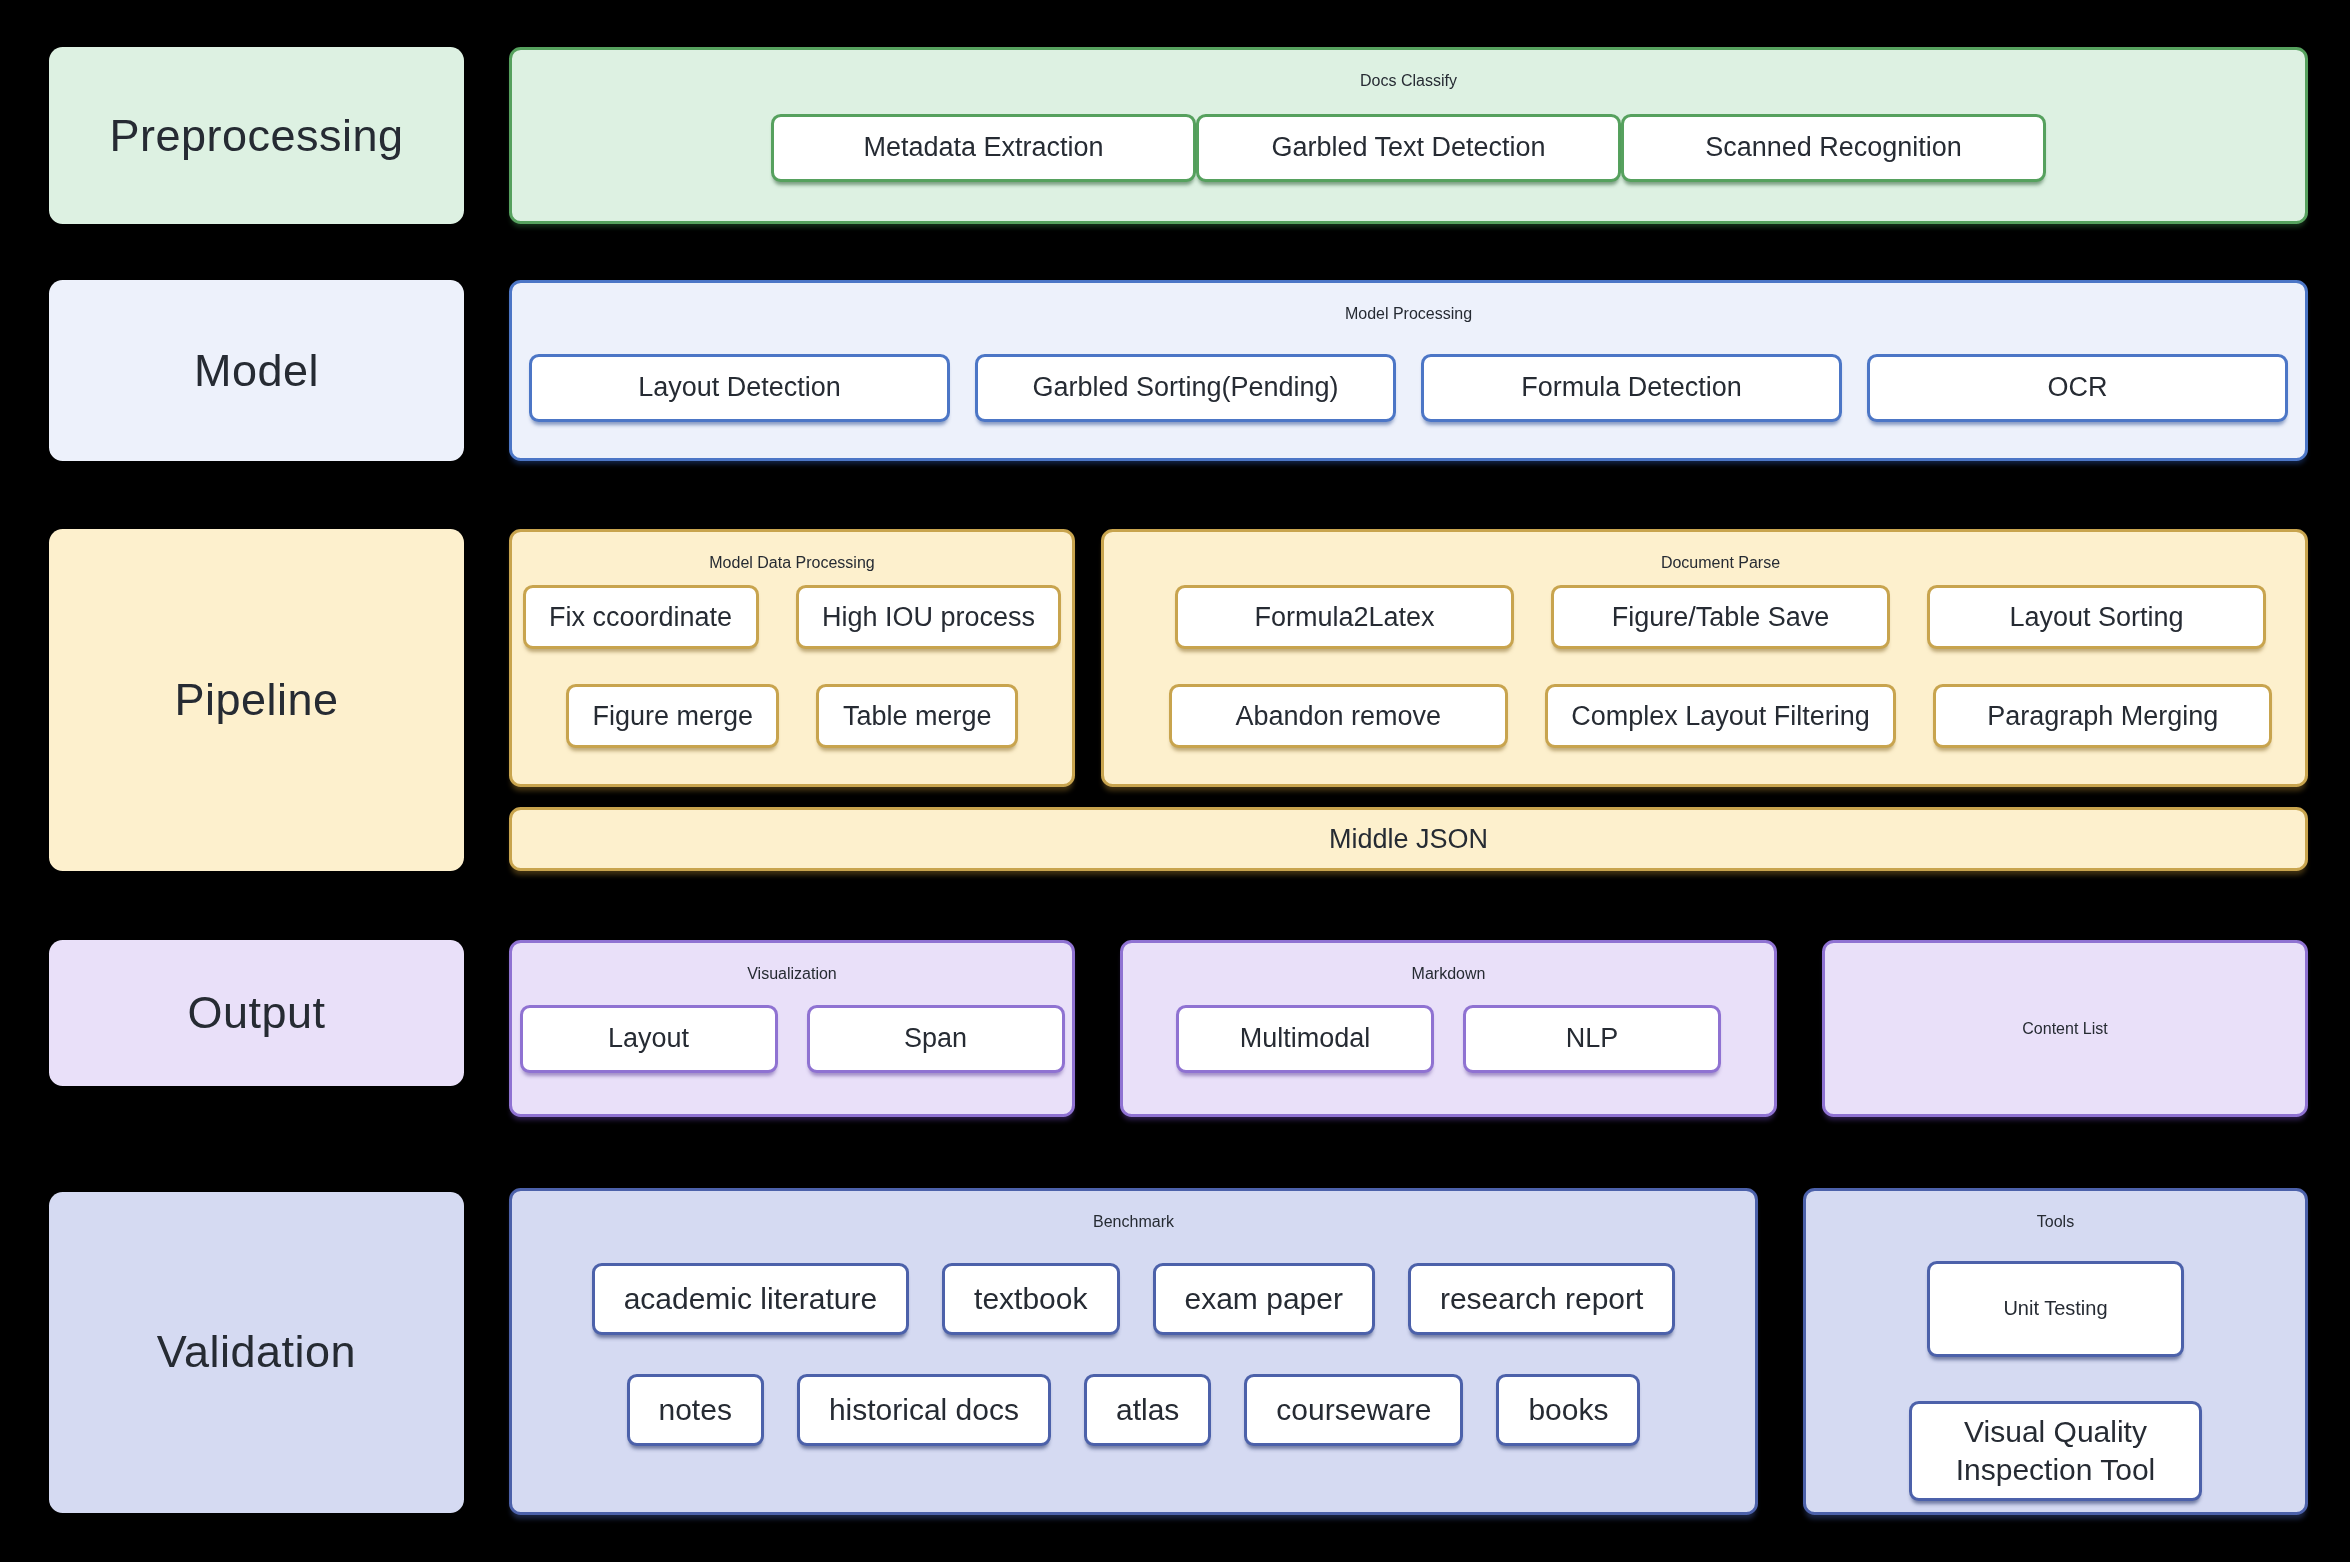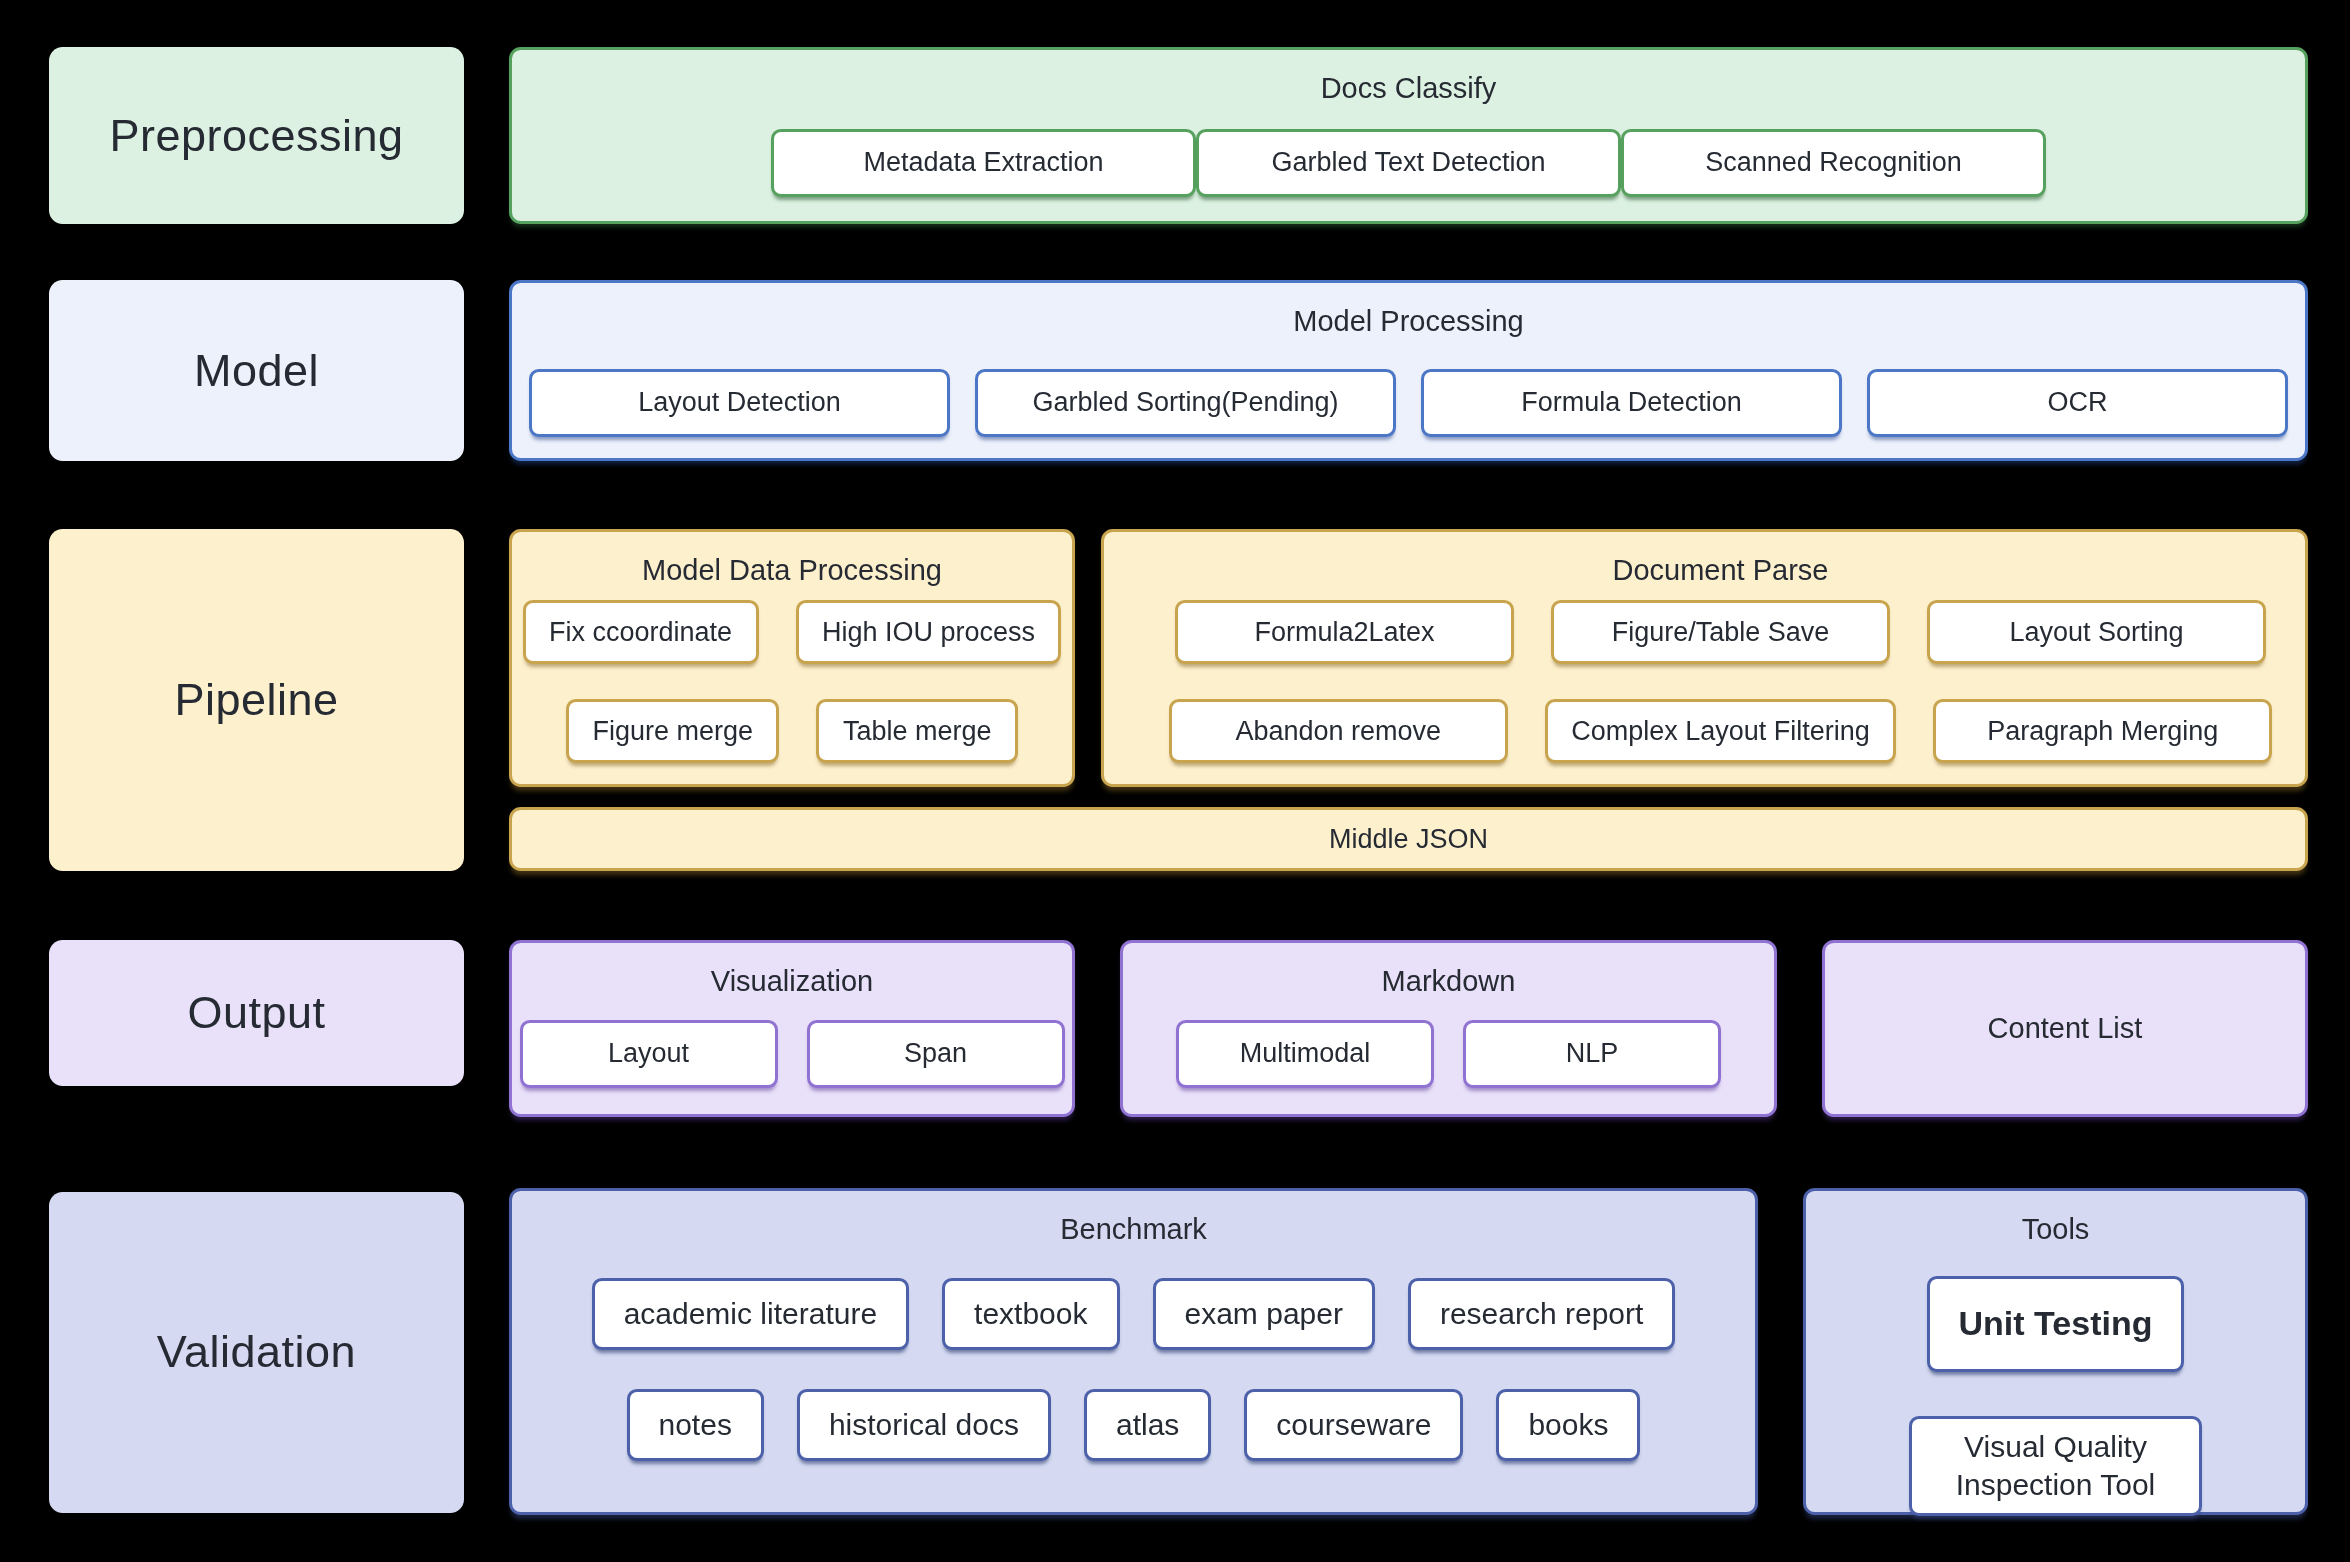--- a/index.html
+++ b/index.html
@@ -26,21 +26,21 @@
   .row-label{
     flex:0 0 415px;box-sizing:border-box;border-radius:13.7px;
     display:flex;align-items:center;justify-content:center;
     font-size:45px;letter-spacing:0.5px;background:var(--fill);
   }
   .panel{
     box-sizing:border-box;background:var(--fill);
     border:3.9px solid var(--border);border-radius:11.7px;
     box-shadow:0 5.9px 4.9px -2.9px var(--shadow);
   }
-  .panel-title{text-align:center;padding-top:21.5px;font-size:29px;}
+  .panel-title{text-align:center;padding-top:21.5px;font-size:16px;}
   .items{display:flex;justify-content:center;align-items:center;}
   .node{
     box-sizing:border-box;background:#ffffff;
     border:3.9px solid var(--border);border-radius:9.8px;
     display:flex;align-items:center;justify-content:center;
     font-size:27px;padding:0 23.4px;white-space:nowrap;
     box-shadow:0 4.9px 3.9px -2px var(--shadow);
   }
 
   #row-preprocessing{top:47px;height:177px;}
@@ -78,21 +78,21 @@
 
   #row-validation{top:1188px;height:327px;}
   #row-validation .row-label{height:321px;align-self:flex-start;margin-top:3.9px;}
   .panel-benchmark{width:1249px;}
   .panel-tools{flex:1;}
   .panel-benchmark .items{margin-top:32px;gap:33px;}
   .panel-benchmark .items+.items{margin-top:39px;}
   .panel-benchmark .node{height:72px;font-size:30px;padding:0 29px;}
   .panel-tools .items{margin-top:30px;}
   .panel-tools .items+.items{margin-top:44px;}
-  .node-unit-testing{width:257px;height:96px;font-size:34px;font-weight:bold;}
+  .node-unit-testing{width:257px;height:96px;font-size:20px;}
   .node-vqit{
     width:293px;height:100px;font-size:30px;
     white-space:normal;text-align:center;line-height:1.25;padding:0 15.6px;
   }
 </style>
 </head>
 <body>
 
 <div class="row" id="row-preprocessing">
   <div class="row-label theme-green">Preprocessing</div>

